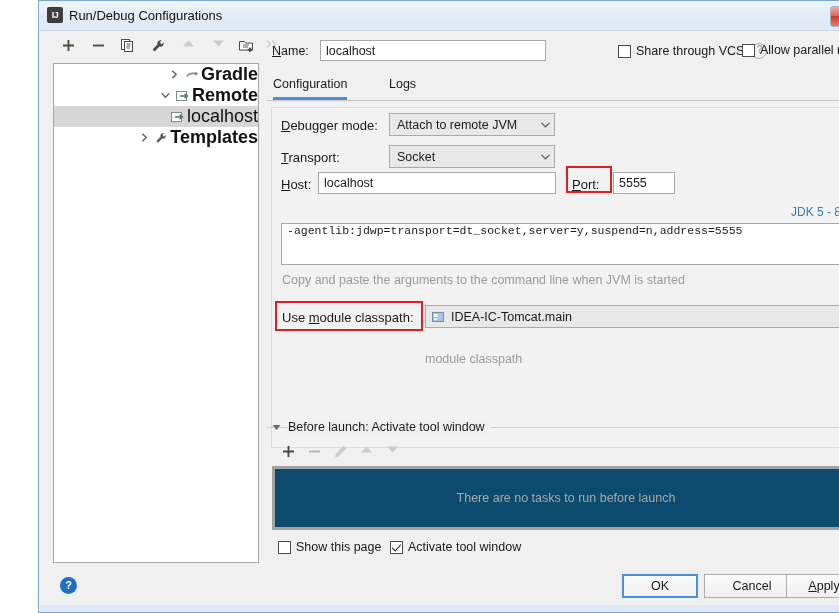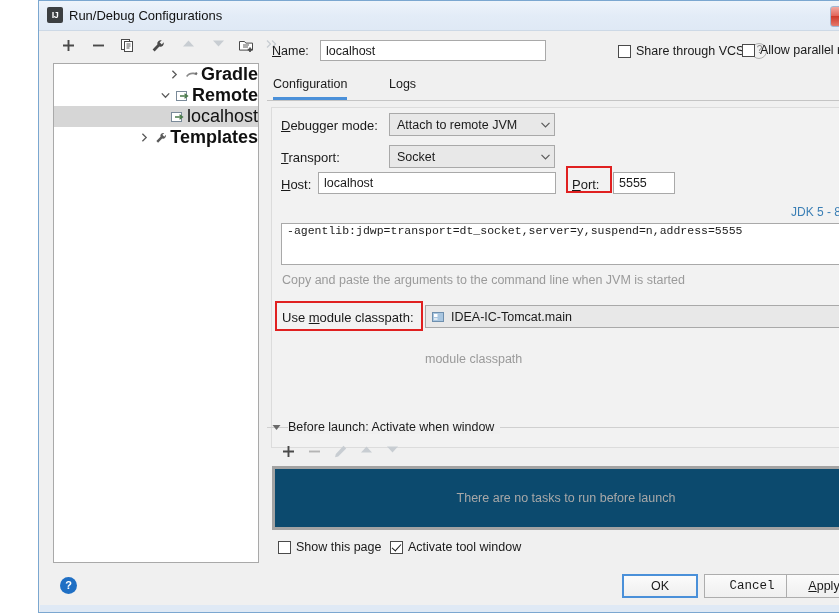--- a/index.html
+++ b/index.html
@@ -568,21 +568,21 @@
         </svg>
     </span>
   </div>
   <div class="hint" style="left:386px; top:351px;">module classpath</div>
 
   <div id="bl-line" style="left:228px; top:426px; width:597px;"></div>
   <div id="bl-header" style="left:233px; top:419px;">
     <svg width="9" height="7" viewBox="0 0 9 7" style="margin-right:7px;">
         <path d="M0.5 1 L8.5 1 L4.5 6 Z" fill="#6a6a6a"></path>
       </svg>
-    <span style="background:#f0f0f0; padding-right:6px;">Before launch: Activate when window</span>
+    <span style="background:#f0f0f0; padding-right:6px;">Before launch: Activate tool window</span>
   </div>
   <div id="bl-toolbar" style="left:238px; top:441px;">
       <div class="tb-icon" style="left: 0px; top: 0px;">
         <svg width="13" height="13" viewBox="0 0 13 13">
           <path d="M6.5 1 V12 M1 6.5 H12" stroke="#4a4a4a" stroke-width="1.9"></path>
         </svg>
       </div>
       <div class="tb-icon" style="left: 26px; top: 0px;">
         <svg width="13" height="13" viewBox="0 0 13 13">
           <path d="M1 6.5 H12" stroke="#b4b4b4" stroke-width="1.9"></path>
@@ -612,19 +612,19 @@
     <span class="box"></span>
     <span>Show this page</span>
   </div>
   <div class="cbox" style="left:351px; top:539px;">
     <span class="box checked"></span>
     <span>Activate tool window</span>
   </div>
 
   <div id="help-btn">?</div>
   <button class="dlgbtn default" style="left:583px; width:76px;">OK</button>
-  <button class="dlgbtn" style="left:665px; width:96px;font-family:Liberation Mono, monospace;">Cancel</button>
+  <button class="dlgbtn" style="left:665px; width:96px;">Cancel</button>
   <button class="dlgbtn" style="left:747px; width:76px;"><u>A</u>pply</button>
 
   <div id="statusbar"></div>
 <div class="annot" style="left: 527px; top: 165px; width: 46px; height: 27px; border-color: rgb(224, 32, 32);"></div>
     <div class="annot" style="left: 236px; top: 300px; width: 148px; height: 30px; border-color: rgb(224, 32, 32);"></div>
   </div>
 
 </body></html>

